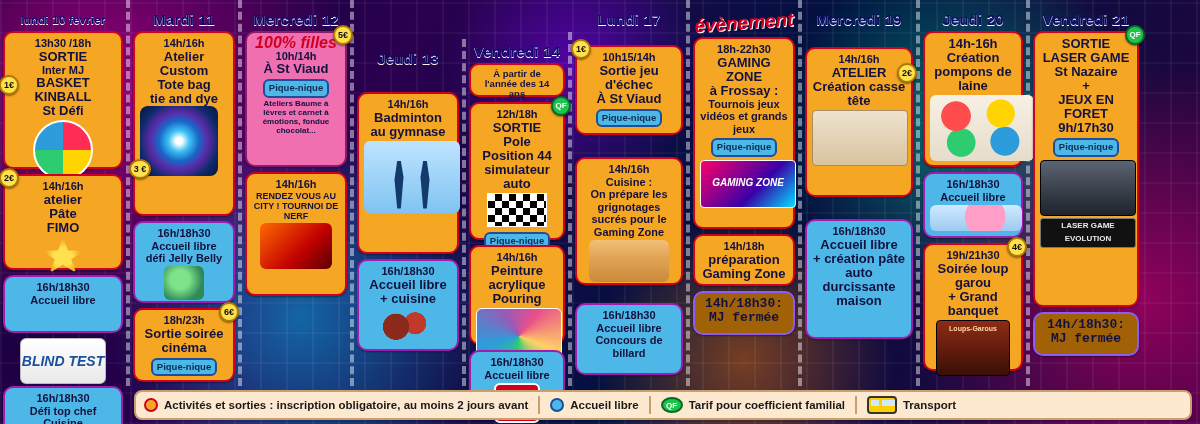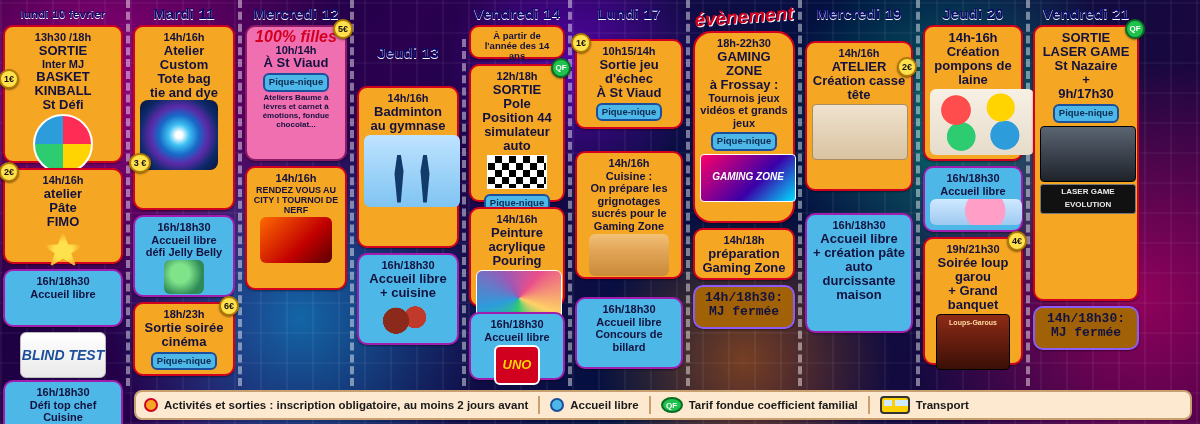--- a/index.html
+++ b/index.html
@@ -29,21 +29,21 @@
     background:
       repeating-linear-gradient(90deg, rgba(255,255,255,.05) 0 2px, transparent 2px 26px),
       repeating-linear-gradient(0deg, rgba(255,255,255,.04) 0 2px, transparent 2px 30px);
   }
   .sheet { position:absolute; inset:0; z-index:2; }
 
   .grid {
     position:absolute; left:0; top:0; width:1200px; height:386px;
     display:flex;
   }
-  .col { position:relative; padding:4px 3px; }
+  .col { position:relative; padding:10px 3px; }
   .col.sep { border-right:4px dashed rgba(255,255,255,.45); }
 
   .dayhdr {
     text-align:center;
     font-weight:bold;
     color:#0b0b6b;
     font-size:15px;
     line-height:16px;
     padding:2px 0 3px;
     text-shadow:0 1px 0 #fff;
@@ -271,21 +271,21 @@
         <div class="art-badminton" style="width:96px;"></div>
       </div>
       <div class="card blue" style="height:92px;">
         <div>16h/18h30</div>
         <div class="big">Accueil libre</div>
         <div class="big">+ cuisine</div>
         <div class="art-hearts"></div>
       </div>
     </div>
 
-    <div class="col sep" style="width:106px;">
+    <div class="col sep" style="width:106px;margin-top:32px;">
       <div class="dayhdr">Vendredi 14</div>
       <div class="card orange" style="height:34px;">
         <div style="font-size:9.5px;line-height:10px;">À partir de l'année des 14 ans</div>
       </div>
       <div class="card orange" style="height:138px;">
         <div class="badge b-qf" style="right:-8px; top:-8px;">QF</div>
         <div>12h/18h</div>
         <div class="big">SORTIE</div>
         <div class="big">Pole Position 44</div>
         <div class="big">simulateur auto</div>
@@ -321,21 +321,21 @@
       </div>
       <div class="card blue" style="height:72px; margin-top:18px;">
         <div>16h/18h30</div>
         <div>Accueil libre</div>
         <div>Concours de billard</div>
       </div>
     </div>
 
     <div class="col sep" style="width:112px;">
       <div class="evt">évènement</div>
-      <div class="card orange" style="height:192px;border-radius:18px;">
+      <div class="card orange" style="height:192px;">
         <div>18h-22h30</div>
         <div class="big">GAMING ZONE</div>
         <div class="big">à Frossay :</div>
         <div>Tournois jeux vidéos et grands jeux</div>
         <div></div>
         <div class="pique">Pique-nique</div>
         <div class="art-gaming2">GAMING ZONE</div>
       </div>
       <div class="card orange" style="height:52px;">
         <div>14h/18h</div>
@@ -386,20 +386,21 @@
     </div>
 
     <div class="col" style="width:112px;">
       <div class="dayhdr">Vendredi 21</div>
       <div class="card orange" style="height:276px;">
         <div class="badge b-qf" style="right:-8px; top:-8px;">QF</div>
         <div class="big">SORTIE</div>
         <div class="big">LASER GAME</div>
         <div class="big">St Nazaire</div>
         <div class="big">+</div>
+        <div class="big">JEUX EN FORET</div>
         <div class="big">9h/17h30</div>
         <div class="pique">Pique-nique</div>
         <div class="art-laser"></div>
         <div class="art-laserlogo">LASER GAME EVOLUTION</div>
       </div>
       <div class="card gray" style="height:44px;">
         <div class="big">14h/18h30:</div>
         <div class="big">MJ fermée</div>
       </div>
     </div>
@@ -412,21 +413,21 @@
       <span>Activités et sorties : inscription obligatoire, au moins 2 jours avant</span>
     </div>
     <div class="sepbar"></div>
     <div class="seg">
       <span class="dot b"></span>
       <span>Accueil libre</span>
     </div>
     <div class="sepbar"></div>
     <div class="seg">
       <span class="chip-qf">QF</span>
-      <span>Tarif fondue coefficient familial</span>
+      <span>Tarif pour coefficient familial</span>
     </div>
     <div class="sepbar"></div>
     <div class="seg">
       <span class="bus"></span>
       <span>Transport</span>
     </div>
   </div>
 
 </div>
 

